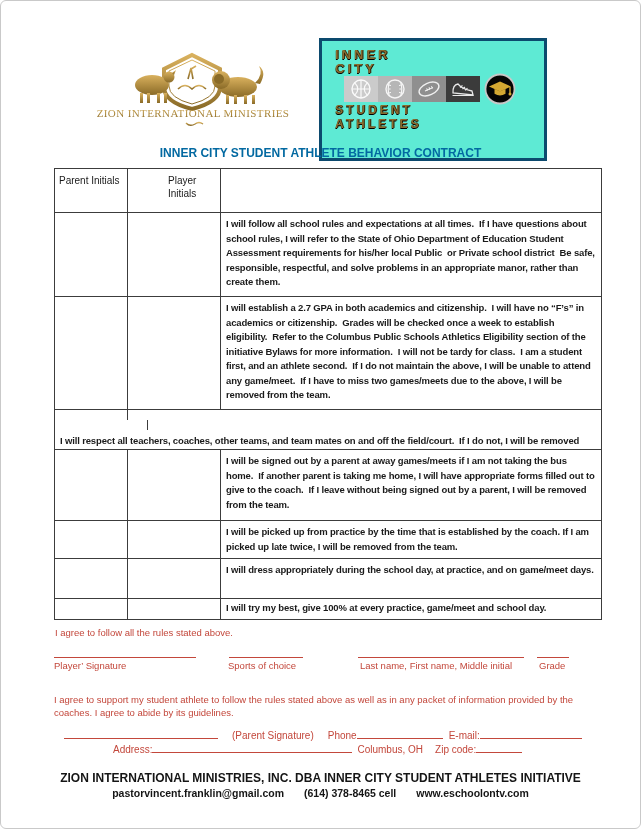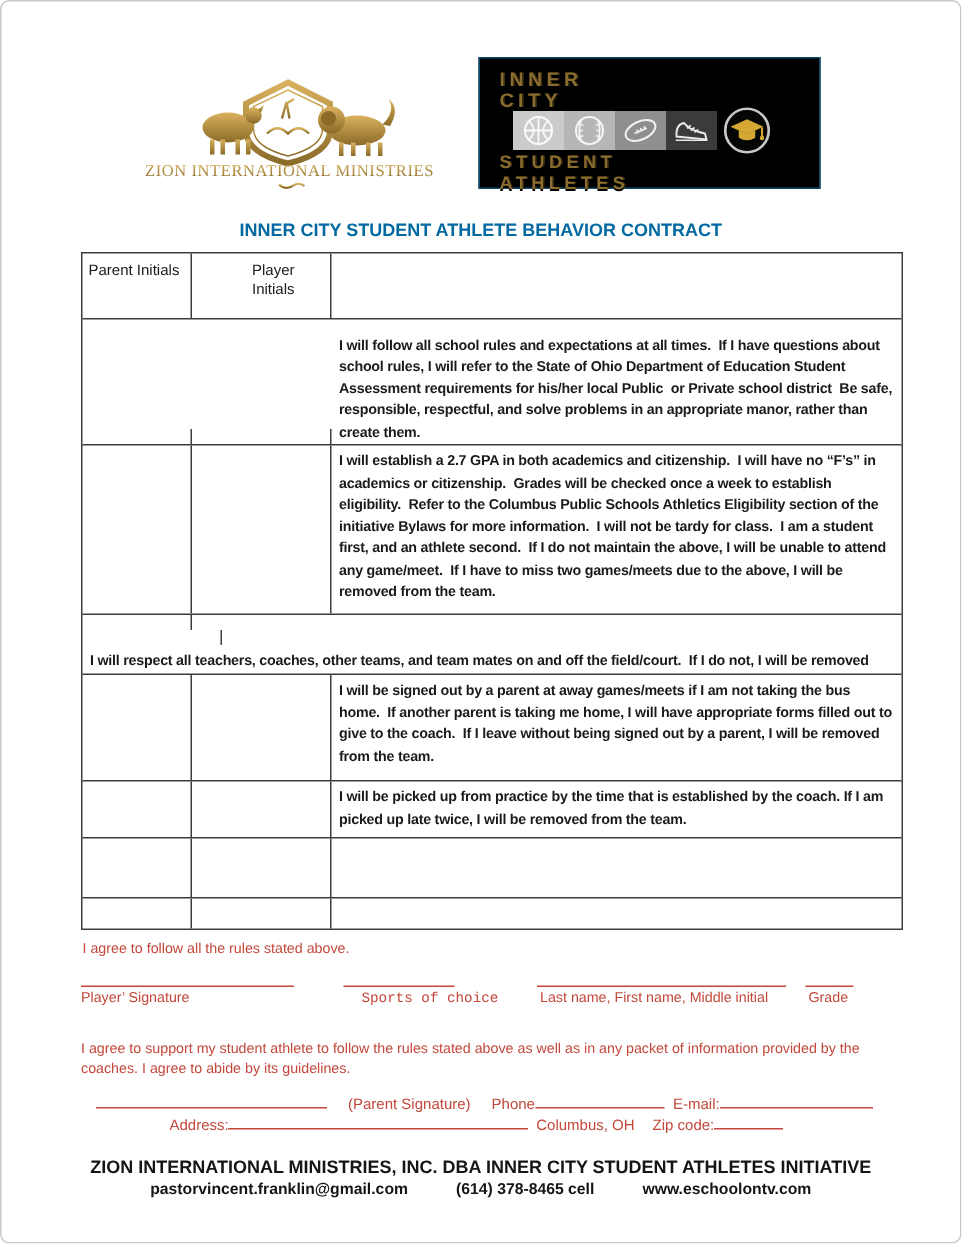--- a/index.html
+++ b/index.html
@@ -8,22 +8,22 @@
     position:relative; width:641px; height:829px; margin:0 auto;
     background:#ffffff; border:1px solid #c9c9c9; border-radius:6px;
     font-family:"Liberation Sans", sans-serif; color:#1a1a1a; overflow:hidden;
   }
 
   
   .zion-logo { position:absolute; left:95px; top:46px; width:200px; height:84px; }
 
   
   .ic-logo {
-    position:absolute; left:318px; top:37px; width:228px; height:88px;
-    background:#000000; border:1px solid #0c4a6e;
+    position:absolute; left:318px; top:37px; width:228px; height:123px;
+    background:#5eead4; border:3px solid #0c4a6e;
   }
   .ic-word {
     position:absolute; left:13px; font-weight:bold; letter-spacing:3px;
     color:#8a6c2e; text-shadow:0 1px 0 #000, 1px 0 0 #3a2d10;
     font-size:13px; line-height:13px;
   }
   .ic-w1 { top:7px; }
   .ic-w2 { top:21px; }
   .ic-w3 { top:63px; font-size:12px; }
   .ic-w4 { top:77px; font-size:12px; }
@@ -48,62 +48,62 @@
   }
   .t-row { display:flex; border-bottom:1px solid #3c3c3c; }
   .t-row:last-child { border-bottom:none; }
   .c1 { width:73px; border-right:1px solid #3c3c3c; padding:5px 4px; font-size:10px; line-height:13px; }
   .c2 { width:57px; border-right:1px solid #3c3c3c; padding:5px 4px; font-size:10px; line-height:13px;margin-left:36px; }
   .c3 {
     flex:1; padding:4px 5px 0 5px; font-size:9.5px; font-weight:bold;
     line-height:14.5px; letter-spacing:-0.15px; white-space:pre-wrap; overflow:hidden;
   }
   .rh  { height:44px; }
-  .rr1 { height:84px;align-items:flex-end; }
+  .rr1 { height:84px; }
   .rr2 { height:113px; }
   .rr3 { height:40px;flex-direction:column; }
   .rr4 { height:71px; }
   .rr5 { height:38px; }
   .rr6 { height:40px; }
   .rr7 { height:20px; }
   .rr7 .c3 { padding-top:2px; }
 
   
   .red { color:#c3473b; }
   .agree-player { position:absolute; left:54px; top:626px; font-size:9.5px; }
   .sig-row { position:absolute; left:53px; top:646px; width:548px; height:28px; }
   .sline { position:absolute; top:0; height:11px; border-bottom:1px solid #c3473b; }
   .slabel { position:absolute; top:13px; font-size:9.5px; white-space:nowrap; }
   .f1l { left:0;   width:142px; }
   .f2l { left:175px; width:74px; }
   .f3l { left:304px; width:166px; }
   .f4l { left:483px; width:32px; }
   .f1t { left:0; }
-  .f2t { left:187px;font-family:Liberation Mono, monospace; }
+  .f2t { left:174px; }
   .f3t { left:306px; }
   .f4t { left:485px; }
 
   
   .parent-para {
     position:absolute; left:53px; top:692px; width:550px;
     font-size:9.5px; line-height:13px;
   }
   .psig-row { position:absolute; left:63px; width:548px; height:15px; font-size:10px; white-space:nowrap; }
   .row-a { top:728px; }
   .row-b { top:742px; }
   .uline { display:inline-block; border-bottom:1px solid #c3473b; height:10px; vertical-align:baseline; }
 
   
   .footer-1 {
     position:absolute; left:0; top:770px; width:100%;
     text-align:center; font-size:12px; font-weight:bold; color:#151515;
   }
   .footer-2 {
     position:absolute; left:0; top:786px; width:100%;
-    display:flex; justify-content:center; gap:32px;
+    display:flex; justify-content:center; gap:20px;
     font-size:10.5px; font-weight:bold; color:#151515;
   }
 </style>
 </head>
 <body>
 
 <div class="page">
 
   <svg class="zion-logo" viewBox="0 0 200 84">
     <defs>
@@ -218,24 +218,26 @@
       <div class="c3">I will be signed out by a parent at away games/meets if I am not taking the bus home.  If another parent is taking me home, I will have appropriate forms filled out to give to the coach.  If I leave without being signed out by a parent, I will be removed from the team.</div>
     </div>
     <div class="t-row rr5">
       <div class="c1"></div>
       <div class="c2"></div>
       <div class="c3">I will be picked up from practice by the time that is established by the coach. If I am picked up late twice, I will be removed from the team.</div>
     </div>
     <div class="t-row rr6">
       <div class="c1"></div>
       <div class="c2"></div>
+      <div class="c3">I will dress appropriately during the school day, at practice, and on game/meet days.</div>
     </div>
     <div class="t-row rr7">
       <div class="c1"></div>
       <div class="c2"></div>
+      <div class="c3">I will try my best, give 100% at every practice, game/meet and school day.</div>
     </div>
   </div>
 
   <div class="agree-player red">I agree to follow all the rules stated above.</div>
 
   <div class="sig-row">
     <span class="sline f1l"></span>
     <span class="sline f2l"></span>
     <span class="sline f3l"></span>
     <span class="sline f4l"></span>

